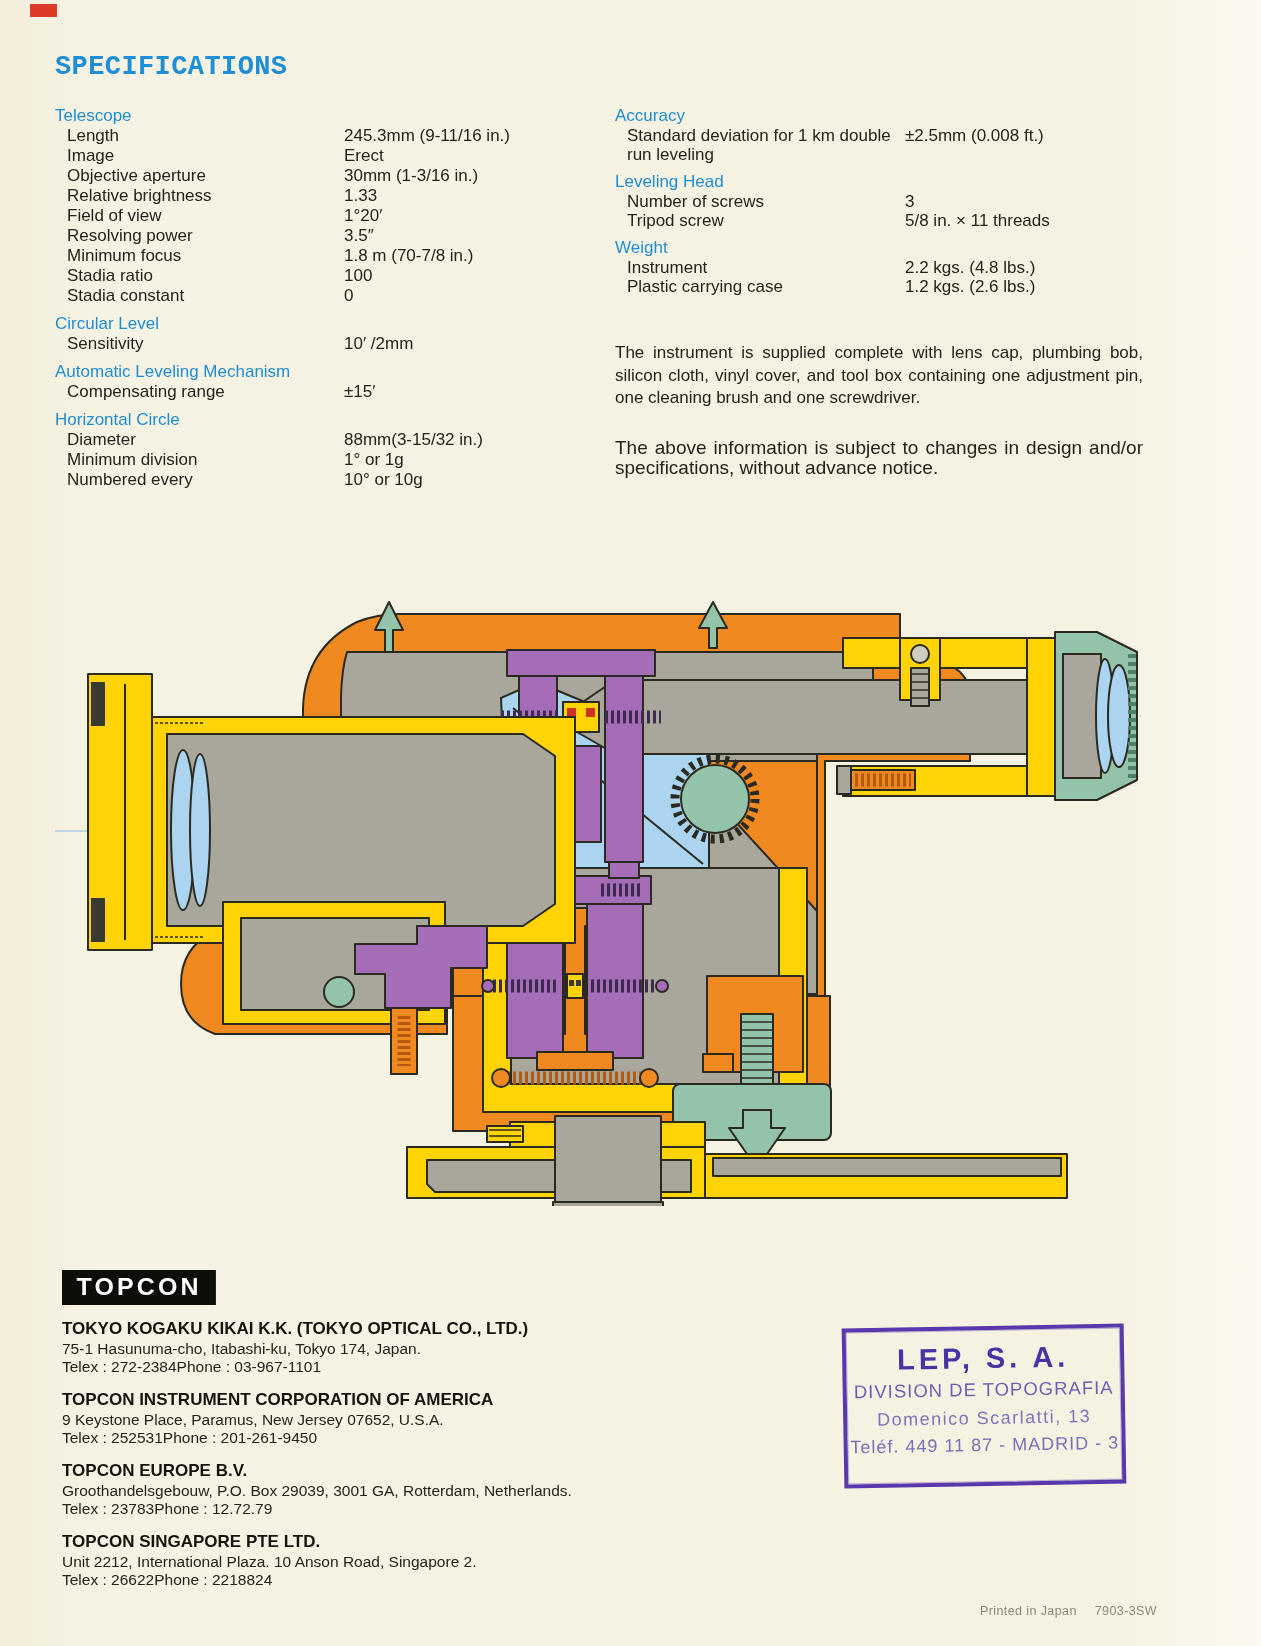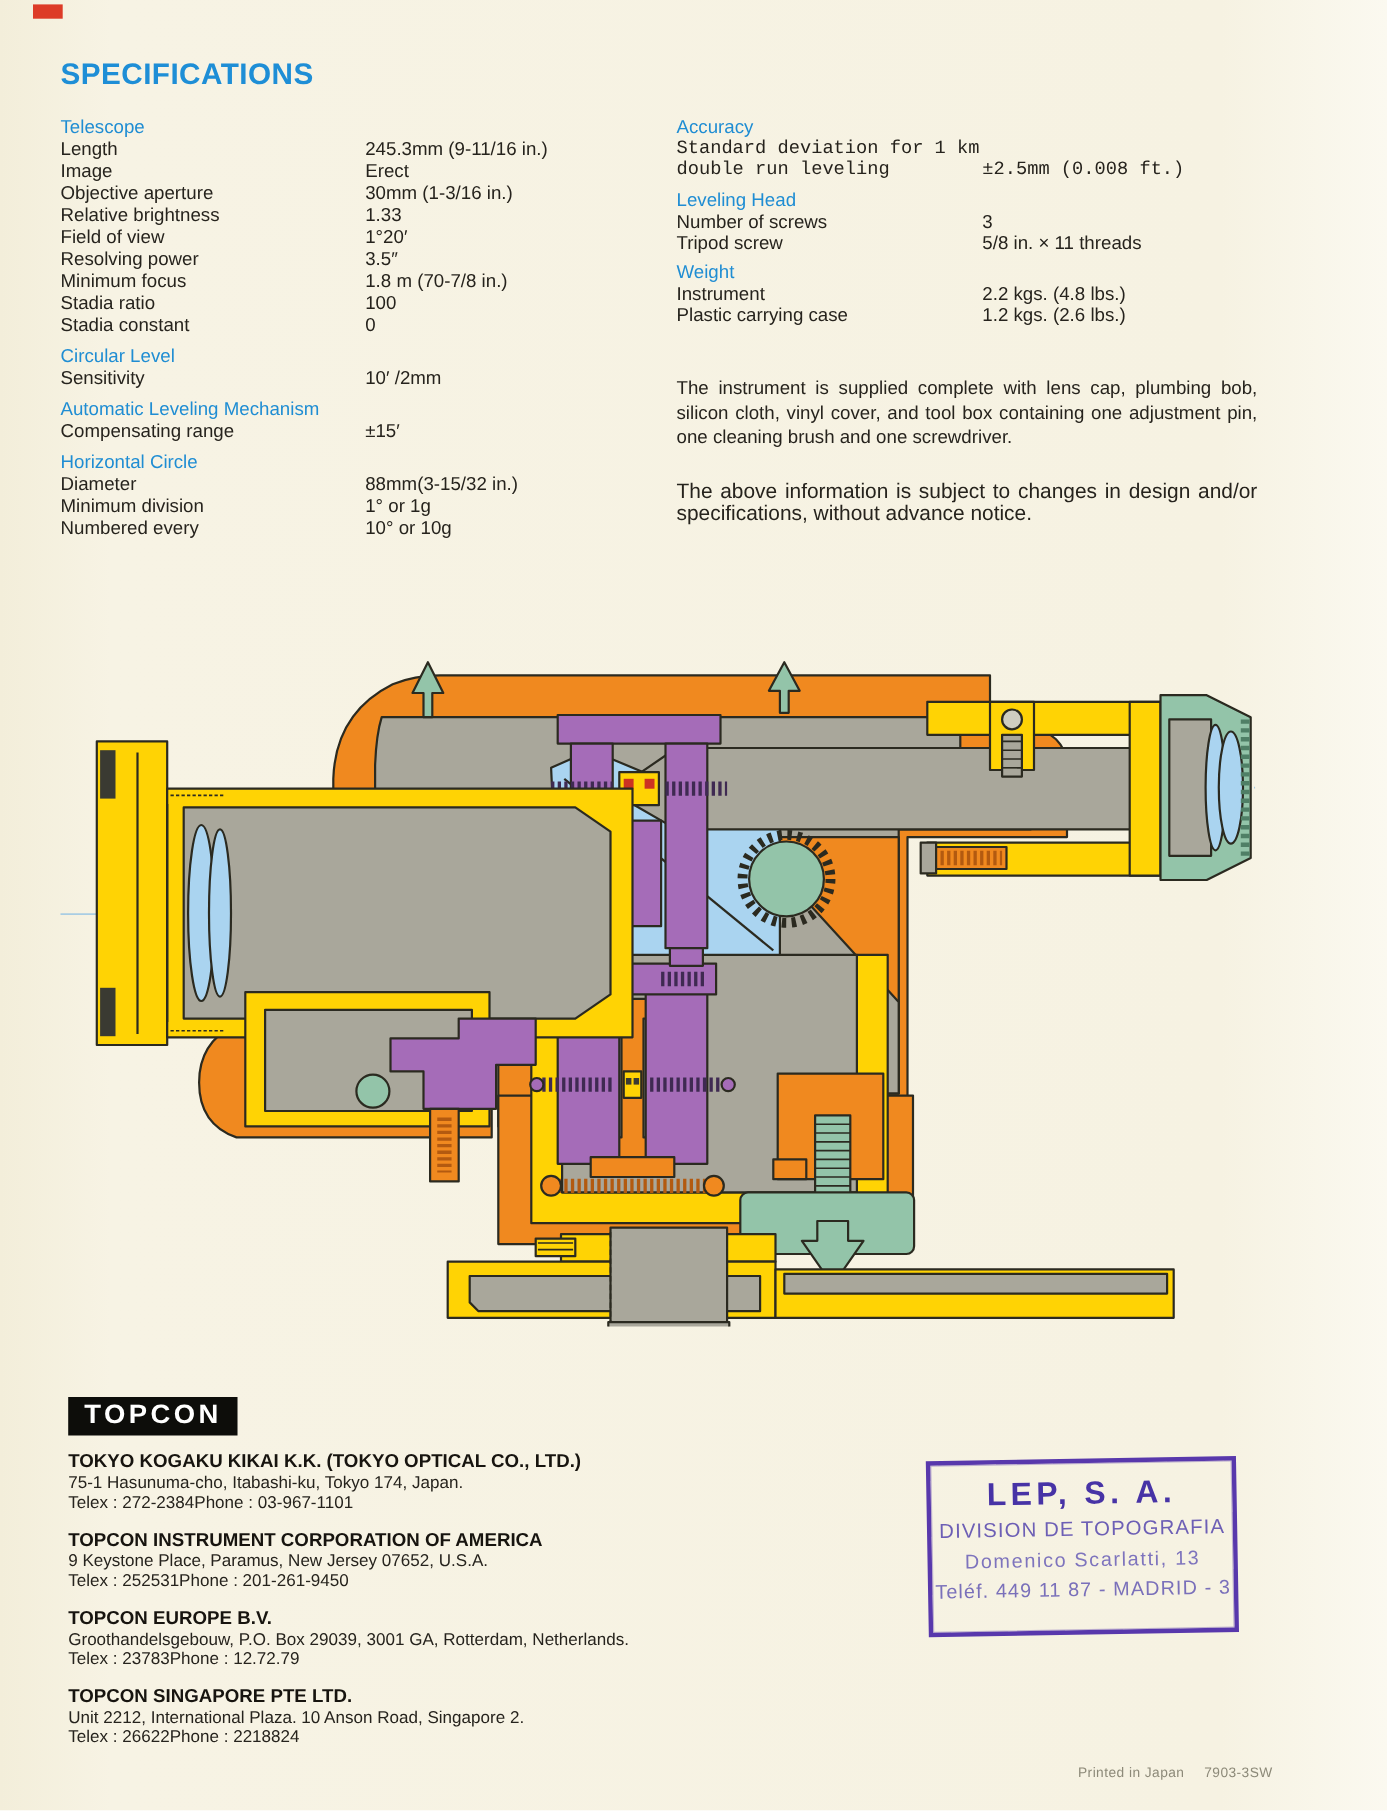--- a/index.html
+++ b/index.html
@@ -3,31 +3,31 @@
 <meta charset="utf-8">
 <style>
   html,body{margin:0;padding:0;}
   body{font-family:"Liberation Sans", sans-serif;}
   .page{
     position:relative;width:1261px;height:1646px;overflow:hidden;
     background:linear-gradient(to right,#f3eeda,#f7f3e4 8%,#f6f2e2 88%,#fbf9f0);
     color:#26231d;
   }
   .redmark{position:absolute;left:30px;top:4px;width:27px;height:13px;background:#dd3b27;}
-  .title{position:absolute;left:55px;top:52px;font-size:27px;font-weight:bold;color:#1e8ed6;letter-spacing:.4px;}
+  .title{position:absolute;left:55px;top:52px;font-size:27px;font-weight:bold;color:#1e8ed6;letter-spacing:.4px;font-family:Liberation Mono, monospace;}
   .col{position:absolute;top:106px;}
   .col-left{left:55px;width:545px;}
   .col-right{left:615px;width:528px;}
   .spec-heading{color:#1f8dd3;font-weight:normal;font-size:17px;line-height:20px;}
   .sec{margin-top:8px;}
   .sec:first-child{margin-top:0;}
   .spec-row{display:flex;font-size:17px;line-height:20px;}
   .col-right .spec-row{line-height:19px;}
-  .spec-row.bottom{align-items:flex-end;font-family:Liberation Mono, monospace;}
-  .spec-label{width:277px;flex:none;}
+  .spec-row.bottom{}
+  .spec-label{width:277px;flex:none;margin-left:12px;}
   .col-right .spec-label{width:278px;}
   .spec-value{flex:1;}
   .para1{margin-top:46px;font-size:17px;line-height:22.5px;text-align:justify;}
   .para2{margin-top:28px;font-size:19px;line-height:20.5px;text-align:justify;}
   .companies{position:absolute;left:62px;top:1270px;width:640px;}
   .logo-box{display:inline-block;background:#0d0d0a;color:#fff;font-weight:800;
     font-size:24px;letter-spacing:3px;padding:3px 14px 4px;transform:scaleX(1.04);transform-origin:left;}
   .company{margin-top:13px;}
   .company:first-of-type{margin-top:8px;}
   .company-name{font-size:17px;font-weight:bold;line-height:22px;color:#17140f;}

